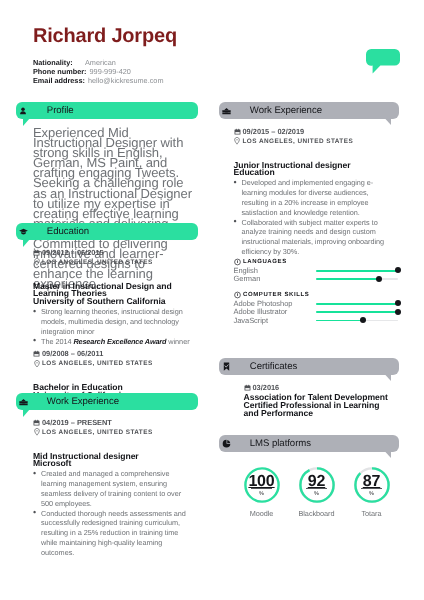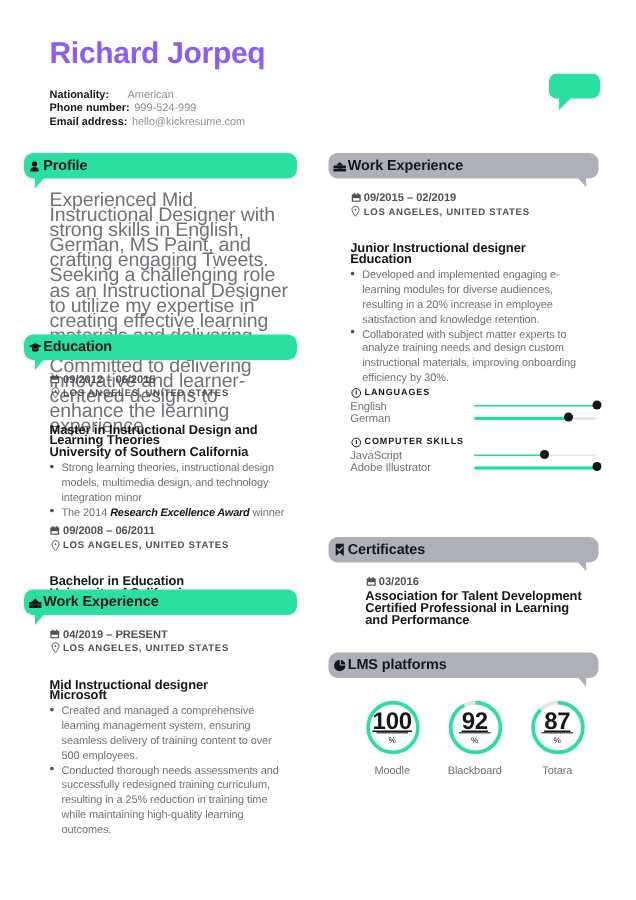--- a/index.html
+++ b/index.html
@@ -3,39 +3,39 @@
 <meta charset="utf-8">
 <title>Resume</title>
 <style>
   html,body{margin:0;padding:0;}
   body{width:424px;height:600px;background:#ffffff;-webkit-font-smoothing:antialiased;text-rendering:geometricPrecision;
        font-family:"Liberation Sans",sans-serif;overflow:hidden;}
   .page{position:relative;width:424px;height:600px;background:#fff;}
 
   
   .hdr{position:absolute;left:33px;top:23px;}
-  .name{font-size:20px;font-weight:bold;color:#8b5cf6;letter-spacing:-0.2px;line-height:26px;}
+  .name{font-size:20px;font-weight:bold;color:#7f1d1d;letter-spacing:-0.2px;line-height:26px;}
   .contact{margin-top:9px;}
   .crow{display:flex;align-items:baseline;font-size:7.3px;line-height:9px;white-space:nowrap;}
   .clabel{font-weight:bold;color:#15161a;min-width:49px;}
   .cvalue{color:#8d9094;margin-left:3px;}
 
   .bubble-logo{position:absolute;left:366px;top:49px;width:34px;height:25px;}
 
   
   .colL{position:absolute;left:0;top:0;width:212px;}
   .colR{position:absolute;left:212px;top:0;width:212px;}
 
   
   .sec{position:relative;}
   .sechdr{position:relative;height:17px;display:flex;align-items:center;}
   .sechdr .bg{position:absolute;left:0;top:0;right:0;height:17px;border-radius:6px;}
   .sechdr .tail{position:absolute;top:16px;width:7px;height:8px;}
   .sechdr .ico{position:relative;margin-left:2.8px;width:9px;height:9px;display:flex;align-items:center;justify-content:center;flex:none;}
-  .sechdr .ttl{position:relative;margin-left:1px;font-size:9.6px;font-weight:bold;color:#15161a;letter-spacing:-0.05px;}
+  .sechdr .ttl{position:relative;margin-left:19px;font-size:9.6px;font-weight:normal;color:#15161a;letter-spacing:-0.05px;}
   .green .bg{background:#2BDFA0;}
   .green .tail{background:#2BDFA0;left:7px;clip-path:polygon(0 0,100% 0,0 100%);}
   .grey .bg{background:#aeb0b7;}
   .grey .tail{background:#aeb0b7;right:8px;width:6.5px;height:7px;clip-path:polygon(0 0,100% 0,100% 100%);}
 
   
   .entry{margin-top:9px;}
   .meta{display:flex;align-items:center;font-size:7.4px;line-height:9px;color:#4f5155;font-weight:bold;}
   .meta .mi{width:7px;height:8px;margin-right:2px;display:flex;align-items:center;justify-content:center;flex:none;}
   .meta.loc{color:#4f5155;font-size:6.4px;letter-spacing:0.45px;margin-top:0.5px;}
@@ -44,21 +44,21 @@
   ul.bul{margin:1.3px 0 0 0;padding:0;list-style:none;}
   ul.bul li{position:relative;padding-left:8px;width:149px;font-size:7.3px;line-height:9.8px;color:#6f7276;letter-spacing:-0.05px;}
   ul.bul li:before{content:"\2022";position:absolute;left:0px;top:-0.4px;font-size:9px;line-height:9.8px;color:#4f5155;}
   ul.bul li i{font-style:italic;font-weight:bold;color:#15161a;letter-spacing:-0.15px;}
   .ptext{font-size:13px;line-height:10.1px;color:#6f7276;letter-spacing:-0.08px;}
 
   
   .skgroup{margin-top:7.5px;}
   .skhead{display:flex;align-items:center;font-size:6px;font-weight:bold;letter-spacing:0.6px;color:#15161a;height:8.6px;}
   .skhead .si{width:7px;height:7px;margin-right:2.5px;flex:none;display:flex;align-items:center;}
-  .skrow{display:flex;align-items:center;height:8.4px;}
+  .skrow{display:flex;height:8.4px;}
   .skname{font-size:7.5px;color:#6f7276;width:82px;flex:none;letter-spacing:-0.05px;}
   .bar{position:relative;width:82px;height:9px;margin-left:0px;}
   .bar .track{position:absolute;left:0;right:0;top:4px;height:1.6px;background:#e6e7e9;border-radius:1px;}
   .bar .fill{position:absolute;left:0;top:4px;height:1.6px;background:#16E29A;border-radius:1px;}
   .bar .knob{position:absolute;top:1.2px;width:6px;height:6px;border-radius:50%;background:#15161a;margin-left:-3px;}
 
   
   .lms{display:flex;}
   .lmsitem{width:55.5px;text-align:center;}
   .ring{position:relative;width:36px;height:36px;margin:0 auto;}
@@ -75,21 +75,21 @@
 
   <div class="hdr">
     <div class="name">Richard Jorpeq</div>
     <div class="contact">
       <div class="crow">
         <span class="clabel">Nationality:</span>
         <span class="cvalue">American</span>
       </div>
       <div class="crow">
         <span class="clabel">Phone number:</span>
-        <span class="cvalue">999-524-999</span>
+        <span class="cvalue">999-999-420</span>
       </div>
       <div class="crow">
         <span class="clabel">Email address:</span>
         <span class="cvalue">hello@kickresume.com</span>
       </div>
     </div>
   </div>
   <div class="bubble-logo">
     <svg width="34" height="25" viewBox="0 0 34 25">
         <path d="M5.2 0 H28.8 A5.2 5.2 0 0 1 34 5.2 V11.4 A5.2 5.2 0 0 1 28.8 16.6 H14.4 L6.6 24.5 L6.6 16.6 A5.2 5.2 0 0 1 0 11.4 V5.2 A5.2 5.2 0 0 1 5.2 0 Z" fill="#2BDFA0"></path>
@@ -312,33 +312,41 @@
           <div class="skhead">
             <span class="si">
                 <svg width="8" height="8" viewBox="0 0 16 16">
                   <circle cx="8" cy="8" r="6.6" fill="none" stroke="#15161a" stroke-width="1.5"></circle>
                   <path d="M8 4.2v6" stroke="#15161a" stroke-width="1.6"></path>
                 </svg>
               </span>
             <span>COMPUTER SKILLS</span>
           </div>
           <div class="skrow">
-            <span class="skname">JavaScript</span>
+            <span class="skname">Adobe Photoshop</span>
             <span class="bar">
                 <span class="track"></span>
-                <span class="fill" style="width:57.5%"></span>
-                <span class="knob" style="left:57.5%"></span>
+                <span class="fill" style="width:100%"></span>
+                <span class="knob" style="left:100%"></span>
               </span>
           </div>
           <div class="skrow">
             <span class="skname">Adobe Illustrator</span>
             <span class="bar">
                 <span class="track"></span>
                 <span class="fill" style="width:100%"></span>
                 <span class="knob" style="left:100%"></span>
+              </span>
+          </div>
+          <div class="skrow">
+            <span class="skname">JavaScript</span>
+            <span class="bar">
+                <span class="track"></span>
+                <span class="fill" style="width:57.5%"></span>
+                <span class="knob" style="left:57.5%"></span>
               </span>
           </div>
         </div>
       </div>
     </div>
 
     <div class="sec grey" style="position:absolute;left:7px;top:358px;width:180px;">
       <div class="sechdr">
         <div class="bg"></div>
         <div class="tail"></div>

